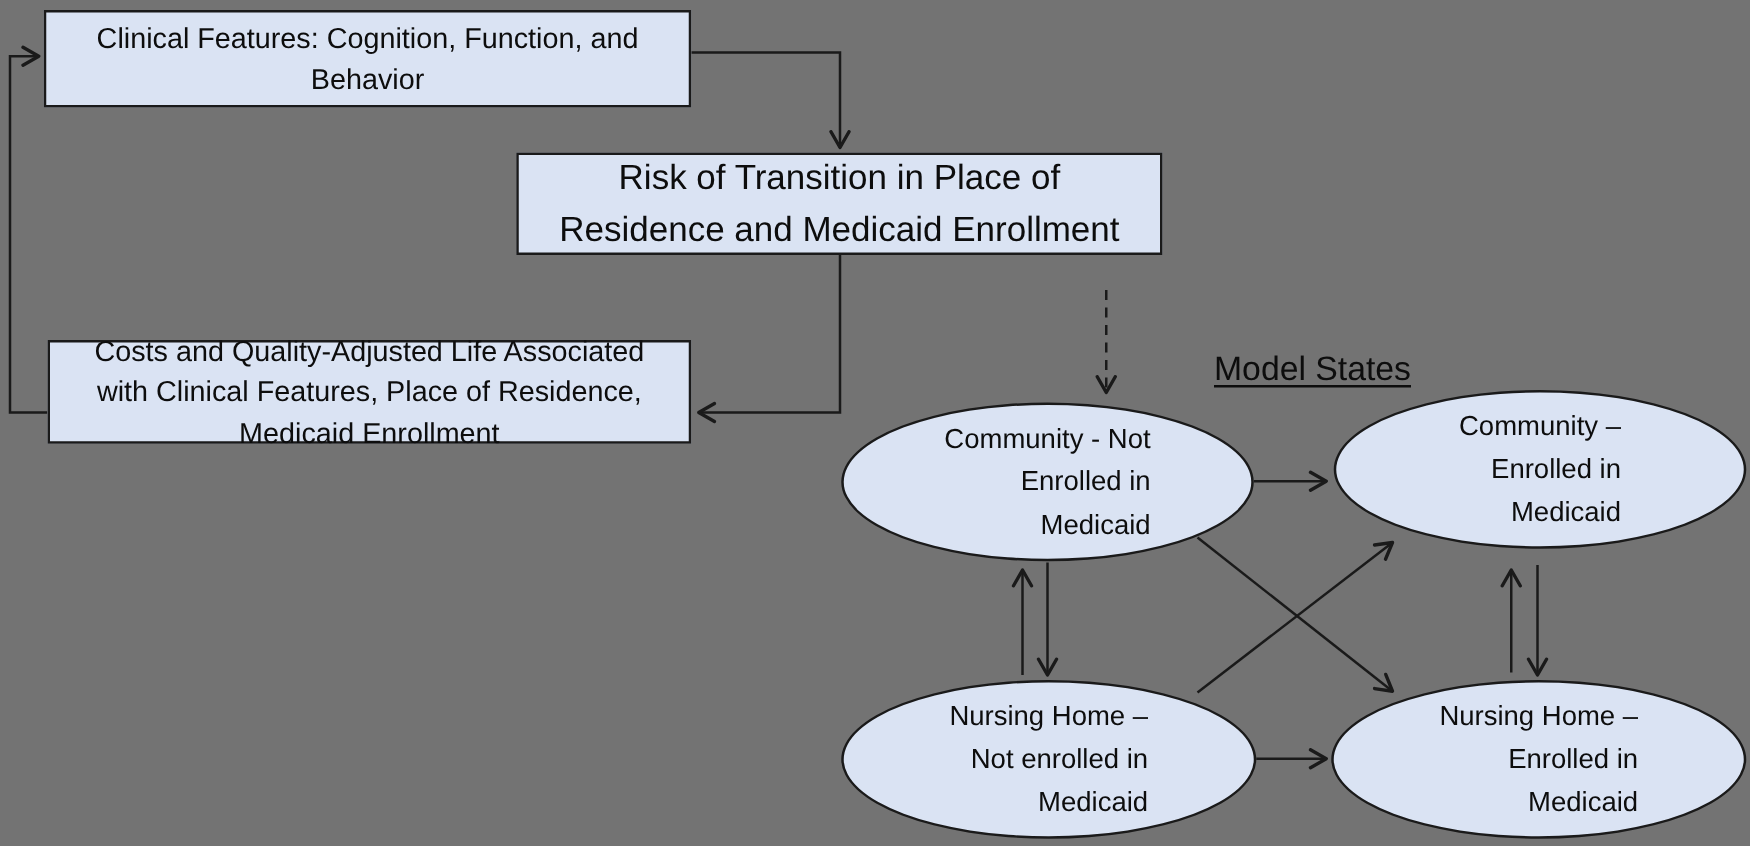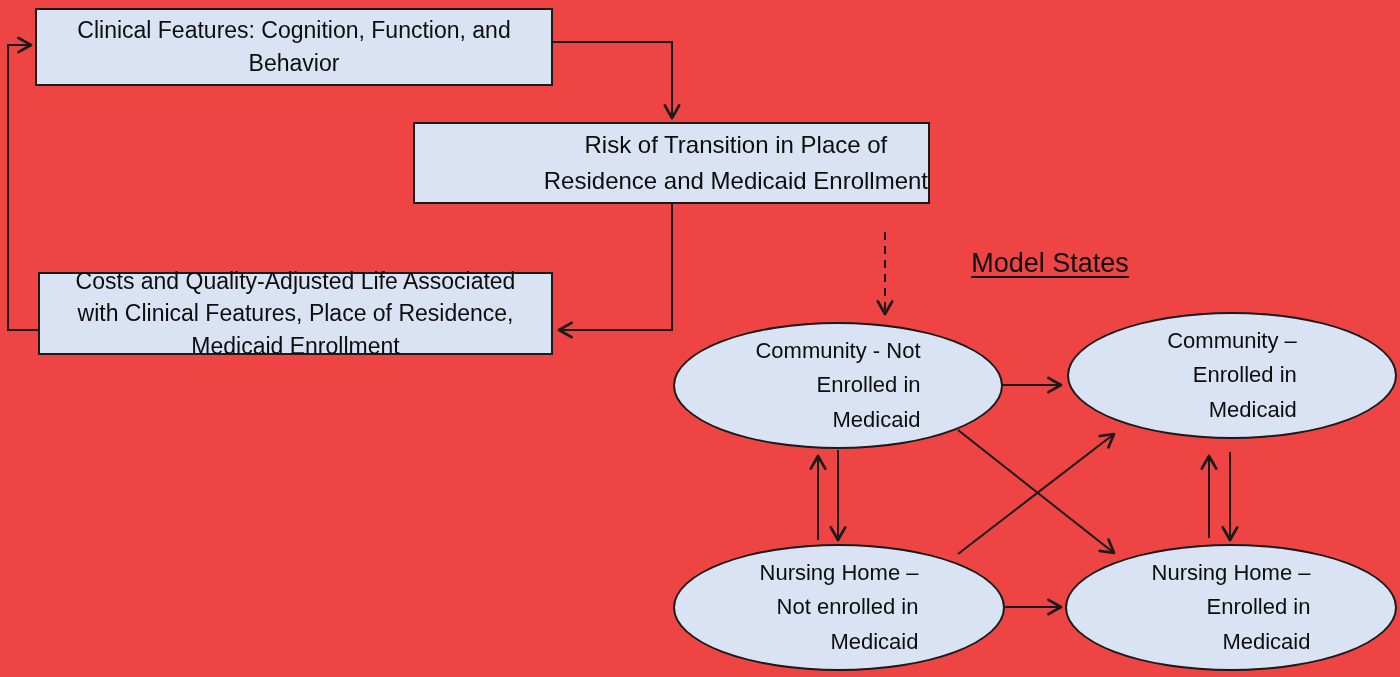--- a/index.html
+++ b/index.html
@@ -1,43 +1,44 @@
 <!DOCTYPE html>
 <html><head>
 <meta charset="utf-8">
 <style>
   html,body{margin:0;padding:0;background:#ffffff;}
   .canvas{
     position:relative;
     width:1400px;height:677px;
-    background:#ef4444;
+    background:#737373;
     font-family:"Liberation Sans", sans-serif;
     color:#0d0d0d;
     overflow:hidden;
   }
   .connectors{position:absolute;left:0;top:0;width:1400px;height:677px;}
   .node{
     position:absolute;
     background:#dae3f3;
     border:2px solid #1a1a1a;
     display:flex;align-items:center;justify-content:center;
     text-align:center;
     box-sizing:border-box;
   }
   .multiline{white-space:pre-line;}
   .flow-box{font-size:23px;line-height:1.42;}
-  .flow-box.mid{font-size:24px;line-height:1.5;justify-content:flex-end;}
+  .flow-box.mid{font-size:28px;line-height:1.5;}
   .ellipse{border-radius:50%;font-size:22px;line-height:1.55;text-align:right;}
   .section-title{
     position:absolute;
     font-size:27px;
     text-decoration:underline;
     text-underline-offset:4px;
     text-align:center;
     color:#0d0d0d;
+    margin-top:32px;
   }
 </style>
 </head>
 <body>
 
 <div class="canvas">
 
   <svg class="connectors" viewBox="0 0 1400 677" xmlns="http://www.w3.org/2000/svg">
     <defs>
       <marker id="arrow" viewBox="0 0 10 10" refX="8" refY="5" markerWidth="9" markerHeight="9" orient="auto-start-reverse">

